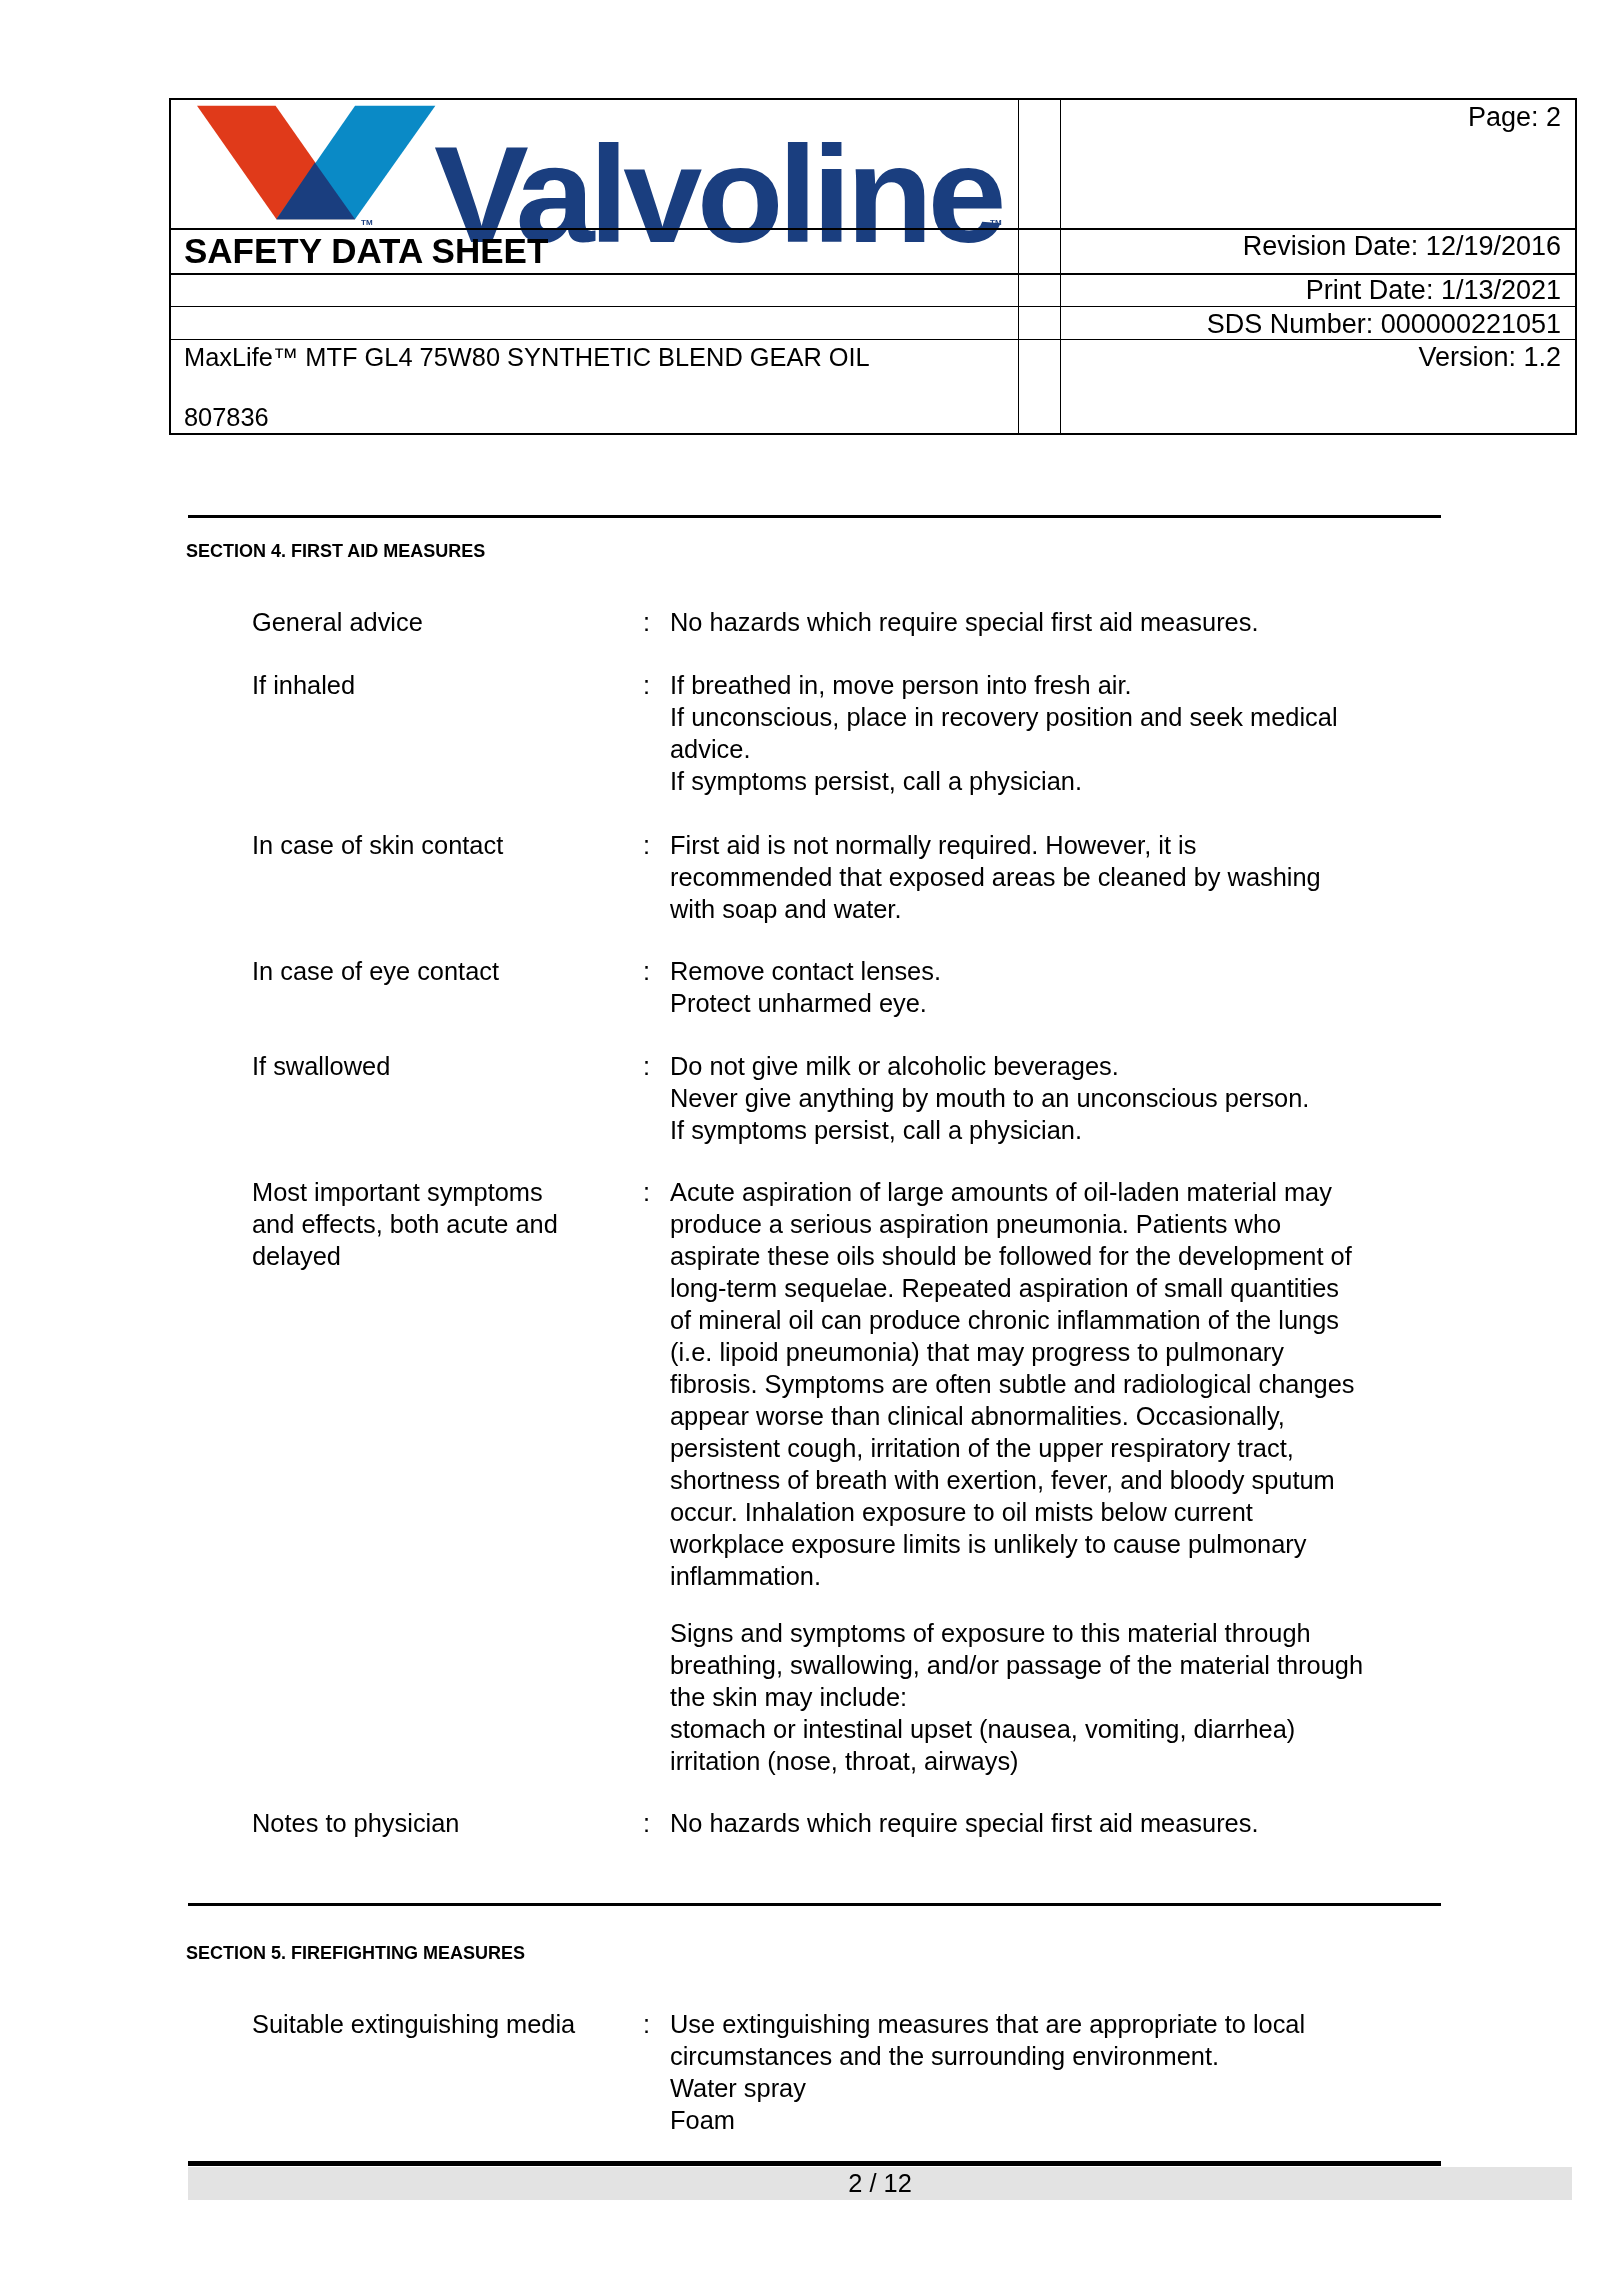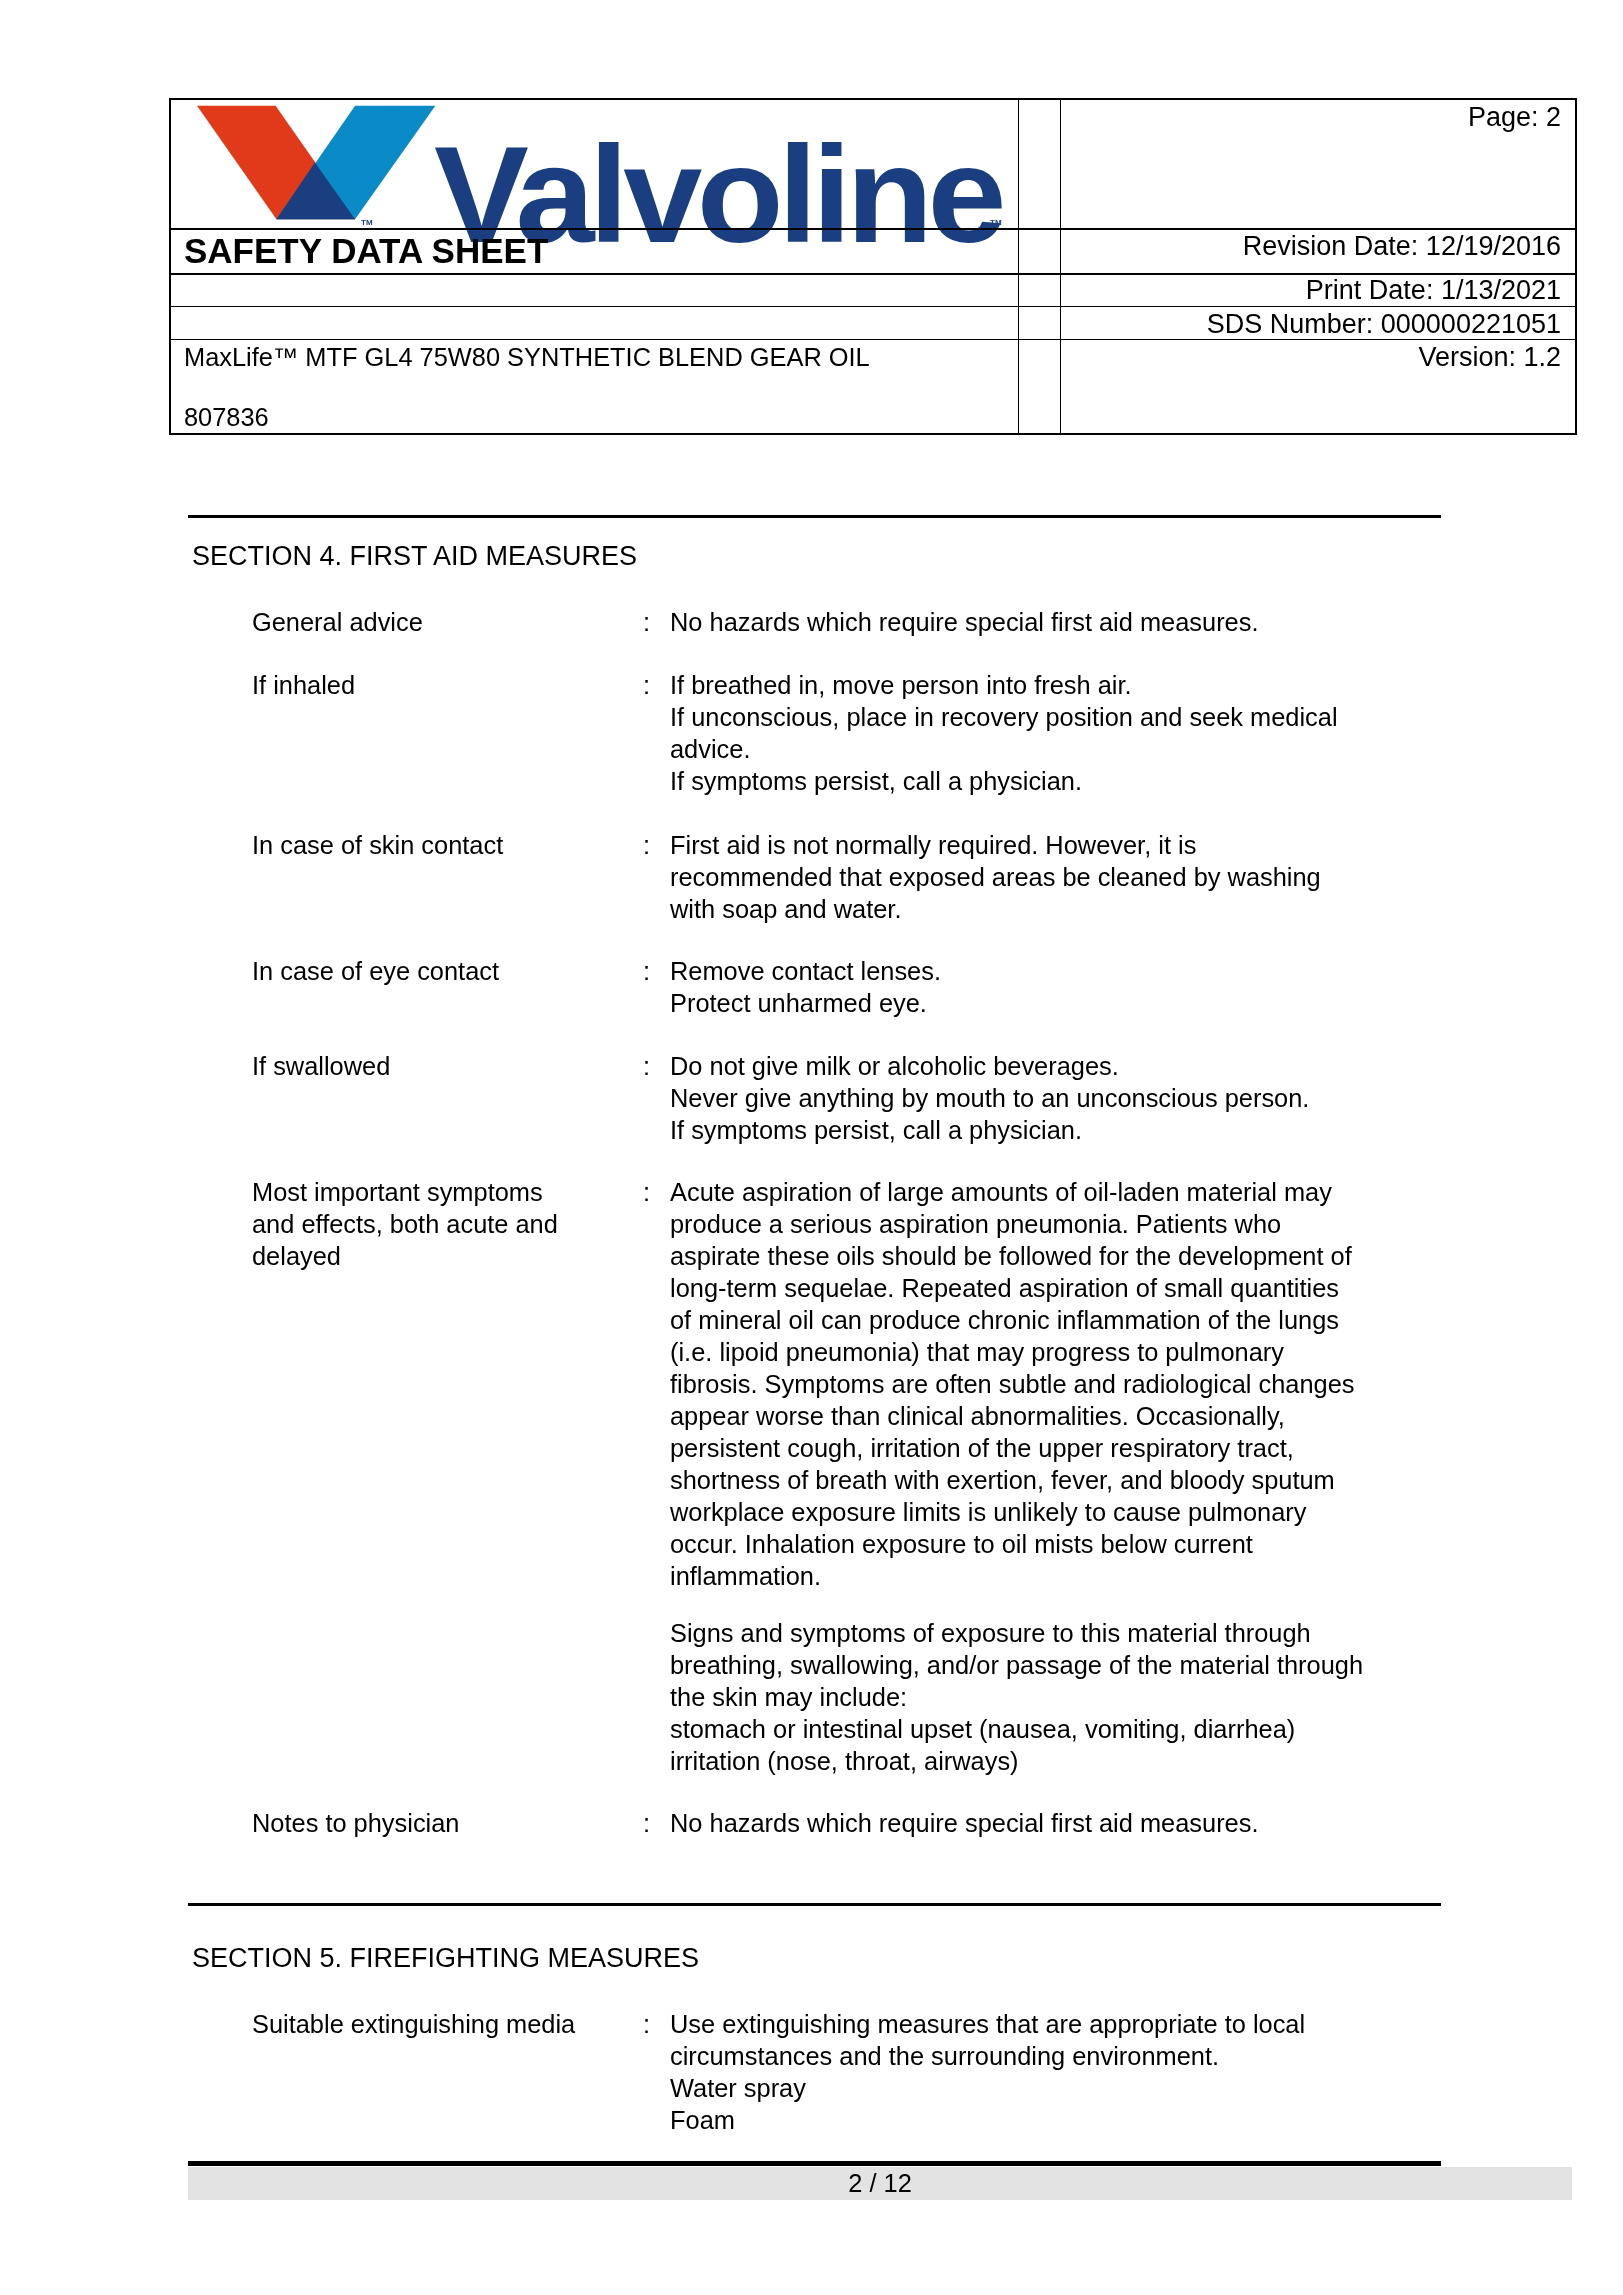--- a/index.html
+++ b/index.html
@@ -10,21 +10,21 @@
          border:2.6px solid #000; box-sizing:border-box; }
   .vline { position:absolute; top:0; bottom:0; width:0; border-left:1.8px solid #000; }
   .hline { position:absolute; height:0; border-top:1.8px solid #000; }
   .hdr-txt { position:absolute; font-size:27px; white-space:nowrap; }
   .right { text-align:left; }
   .logo-word { position:absolute; left:263px; top:24.5px; font-size:138px; font-weight:bold;
                color:#1a3e7f; letter-spacing:-5.3px; line-height:1; transform:scaleX(1.03);
                transform-origin:left top; font-family:"Liberation Sans", sans-serif; }
   .tm { position:absolute; font-size:8px; font-weight:bold; color:#1a3e7f; }
   .rule { position:absolute; left:188px; width:1253px; height:0; border-top:3.5px solid #000; }
-  .sec-title { position:absolute; left:192px; font-size:27px; font-weight:normal; white-space:nowrap; }
+  .sec-title { position:absolute; left:186px; font-size:18px; font-weight:bold; white-space:nowrap; }
   .row { position:absolute; left:252px; width:1200px; font-size:25.4px; line-height:32px; }
   .lab { position:absolute; left:0; top:0; width:368px; }
   .colon { position:absolute; left:391px; top:0; }
   .val { position:absolute; left:418px; top:0; width:771px; }
   .val div, .lab div { white-space:nowrap; }
   .footer-band { position:absolute; left:188px; top:2167px; width:1384px; height:33px; background:#e3e3e3; }
   .footer-rule { position:absolute; left:188px; top:2161px; width:1253px; border-top:5.3px solid #000; }
   .page-num { position:absolute; left:0; right:0; top:1.8px; text-align:center; font-size:25.4px; }
 </style>
 </head>
@@ -127,22 +127,22 @@
         <div>Acute aspiration of large amounts of oil-laden material may</div>
         <div>produce a serious aspiration pneumonia.  Patients who</div>
         <div>aspirate these oils should be followed for the development of</div>
         <div>long-term sequelae.  Repeated aspiration of small quantities</div>
         <div>of mineral oil can produce chronic inflammation of the lungs</div>
         <div>(i.e. lipoid pneumonia) that may progress to pulmonary</div>
         <div>fibrosis.  Symptoms are often subtle and radiological changes</div>
         <div>appear worse than clinical abnormalities.  Occasionally,</div>
         <div>persistent cough, irritation of the upper respiratory tract,</div>
         <div>shortness of breath with exertion, fever, and bloody sputum</div>
+        <div>occur.  Inhalation exposure to oil mists below current</div>
         <div>workplace exposure limits is unlikely to cause pulmonary</div>
-        <div>occur.  Inhalation exposure to oil mists below current</div>
         <div>inflammation.</div>
       </div>
     </div>
     <div class="row" style="top: 1617px;">
       <div class="lab"></div>
       <div class="val">
         <div>Signs and symptoms of exposure to this material through</div>
         <div>breathing, swallowing, and/or passage of the material through</div>
         <div>the skin may include:</div>
         <div>stomach or intestinal upset (nausea, vomiting, diarrhea)</div>

